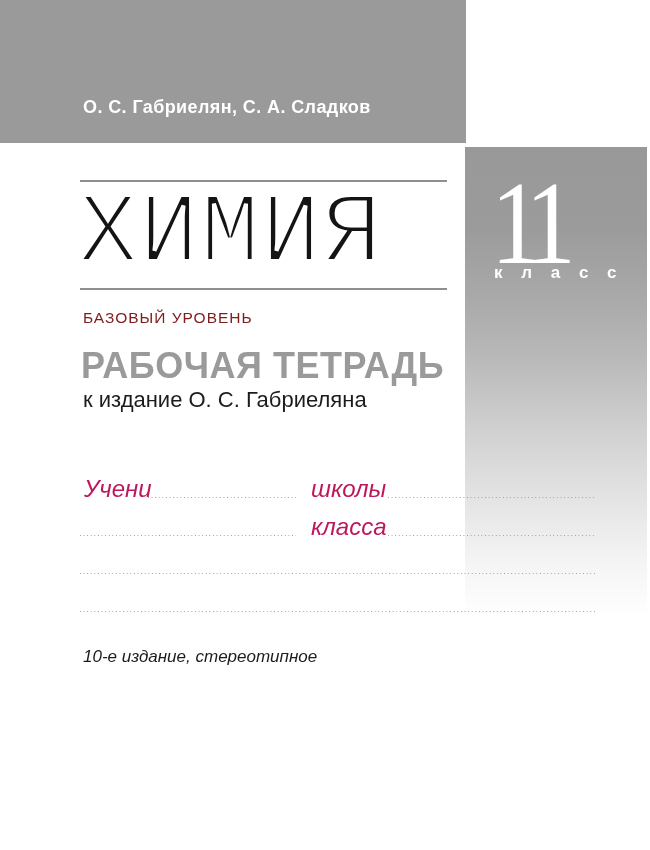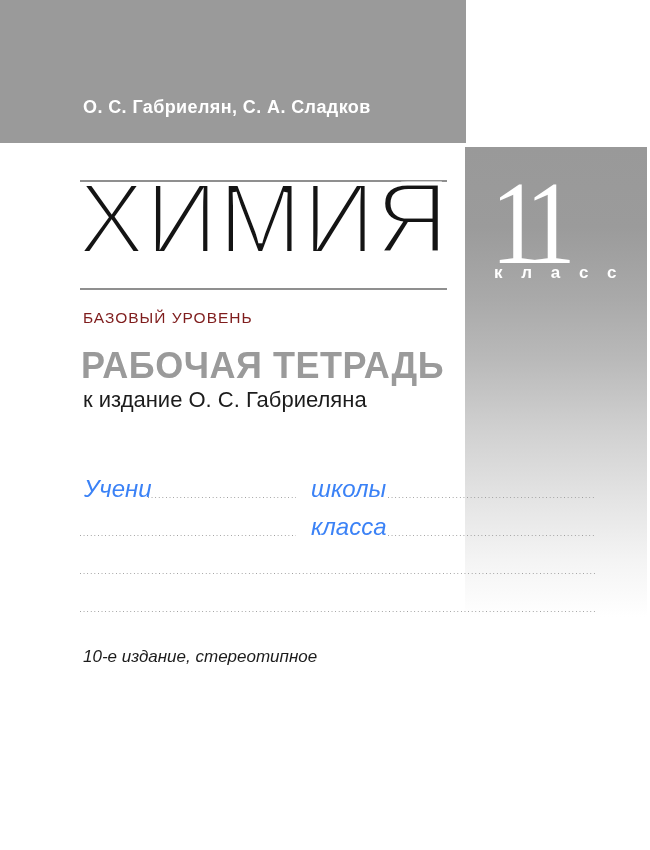--- a/index.html
+++ b/index.html
@@ -42,42 +42,42 @@
     font-size:17px;line-height:17px;font-weight:bold;
     color:#ffffff;letter-spacing:7px;white-space:nowrap;
   }
   
   .rule{
     position:absolute;left:80px;width:367px;height:1.5px;background:#8f8f8f;
   }
   .rule-top{top:180px;}
   .rule-bottom{top:288px;}
   .main-title{
-    position:absolute;left:78px;top:168px;
+    position:absolute;left:78px;top:185px;
     font-size:100px;line-height:100px;font-weight:100;
-    color:#141414;letter-spacing:1px;white-space:nowrap;
+    color:#141414;letter-spacing:1px;white-space:nowrap;font-family:Liberation Mono, monospace;
     -webkit-text-stroke:4px #ffffff;
   }
   .level-label{
     position:absolute;left:83px;top:309px;
     font-size:15.5px;color:#7f1d1d;letter-spacing:1px;white-space:nowrap;
   }
   .subtitle{
     position:absolute;left:81px;top:349px;
     font-size:36px;line-height:34px;font-weight:bold;
     color:#9a9a9a;letter-spacing:0.5px;white-space:nowrap;
   }
   .subtitle-note{
     position:absolute;left:83px;top:387px;
     font-size:22px;color:#1c1c1c;white-space:nowrap;
   }
   
   .form-label{
     position:absolute;
-    font-size:24px;line-height:24px;font-style:italic;color:#3b82f6;
+    font-size:24px;line-height:24px;font-style:italic;color:#be185d;
     white-space:nowrap;
     text-align:center;
   }
   .dots{
     position:absolute;height:2px;
     background-image:repeating-linear-gradient(90deg,#9d9d9d 0 1.2px,transparent 1.2px 3.6px);
     background-repeat:repeat-x;background-size:3.6px 1.2px;background-position:0 bottom;
   }
   .edition-note{
     position:absolute;left:83px;top:647px;

